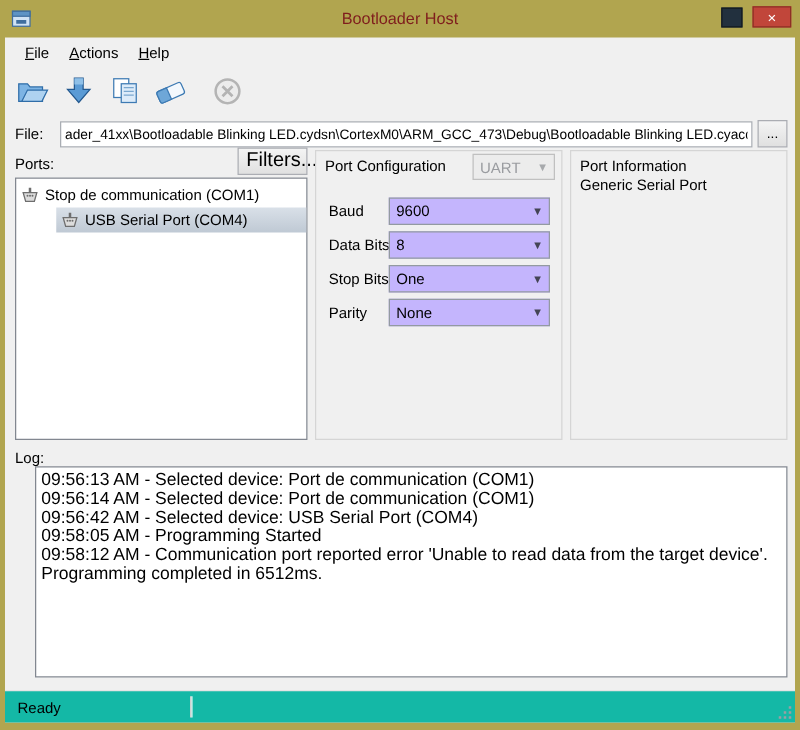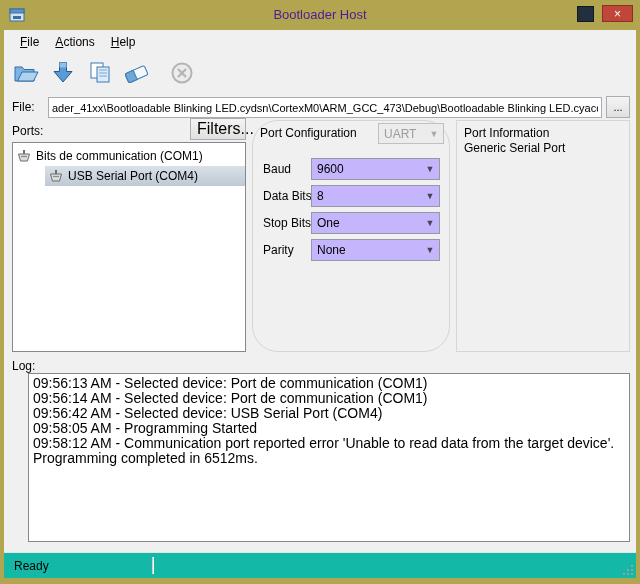--- a/index.html
+++ b/index.html
@@ -6,21 +6,21 @@
   *{box-sizing:border-box;}
   .window{
     position:relative;width:640px;height:584px;
     background:#b1a54f;
     font-family:"Liberation Sans",sans-serif;font-size:12px;color:#000;
     overflow:hidden;
   }
   
   .titlebar{position:absolute;top:0;left:0;right:0;height:30px;}
   .app-icon{position:absolute;left:9px;top:7px;width:16px;height:16px;}
-  .title{position:absolute;left:0;right:0;top:7px;text-align:center;font-size:13px;color:#4c1d95;}
+  .title{position:absolute;left:0;right:0;top:7px;text-align:center;font-size:13px;color:#7f1d1d;}
   .caption-buttons{position:absolute;right:7px;top:5px;display:flex;gap:8px;align-items:center;}
   .btn-min{width:17px;height:16px;background:#22303e;border:1px solid #12191f;cursor:default;}
   .btn-close{
     width:31px;height:17px;background:#c1463a;border:1px solid #8d2f25;
     color:#fff;font-size:12px;line-height:14px;text-align:center;cursor:default;
   }
   
   .client{position:absolute;left:4px;right:4px;top:30px;bottom:6px;background:#f0f0f0;}
   
   .menubar{position:absolute;top:0;left:0;right:0;height:23px;display:flex;align-items:center;padding-left:8px;}
@@ -51,21 +51,21 @@
   }
   .ports-list{
     position:absolute;left:8px;top:112px;width:234px;height:210px;
     background:#fff;border:1px solid #828790;padding-top:3px;
   }
   .port-row{height:20px;display:flex;align-items:center;gap:5px;padding-left:4px;}
   .port-row.selected{background:linear-gradient(#d9e0e8,#bfc9d4);margin-left:32px;}
   .port-icon{flex:0 0 auto;display:flex;}
   
   .group{position:absolute;border:1px solid #d5d5d5;background:#f0f0f0;}
-  .group-config{left:248px;top:90px;width:198px;height:232px;border-radius:26px;}
+  .group-config{left:248px;top:90px;width:198px;height:232px;}
   .group-info{left:452px;top:90px;right:6px;height:232px;}
   .group-title{position:absolute;left:7px;top:5px;}
   .info-text{position:absolute;left:7px;top:20px;}
   
   .combo{
     position:absolute;background:#c4b5fd;border:1px solid #939aa1;height:22px;
     display:flex;align-items:center;padding-left:5px;overflow:hidden;white-space:nowrap;
   }
   .combo .caret{
     position:absolute;right:1px;top:1px;bottom:1px;width:16px;
@@ -178,21 +178,21 @@
       <div class="port-row">
         <span class="port-icon">
           <svg width="14" height="13" viewBox="0 0 14 13">
             <rect x="6" y="0" width="2" height="4" fill="#6e6e6e"></rect>
             <path d="M1.5 4 L12.5 4 L10.5 11 L3.5 11 Z" fill="#dcdcdc" stroke="#6e6e6e"></path>
             <circle cx="5" cy="6.5" r="0.8" fill="#6e6e6e"></circle>
             <circle cx="7" cy="6.5" r="0.8" fill="#6e6e6e"></circle>
             <circle cx="9" cy="6.5" r="0.8" fill="#6e6e6e"></circle>
           </svg>
         </span>
-        <span>Bits de communication (COM1)</span>
+        <span>Stop de communication (COM1)</span>
       </div>
       <div class="port-row selected">
         <span class="port-icon">
           <svg width="14" height="13" viewBox="0 0 14 13">
             <rect x="6" y="0" width="2" height="4" fill="#6e6e6e"></rect>
             <path d="M1.5 4 L12.5 4 L10.5 11 L3.5 11 Z" fill="#dcdcdc" stroke="#6e6e6e"></path>
             <circle cx="5" cy="6.5" r="0.8" fill="#6e6e6e"></circle>
             <circle cx="7" cy="6.5" r="0.8" fill="#6e6e6e"></circle>
             <circle cx="9" cy="6.5" r="0.8" fill="#6e6e6e"></circle>
           </svg>

